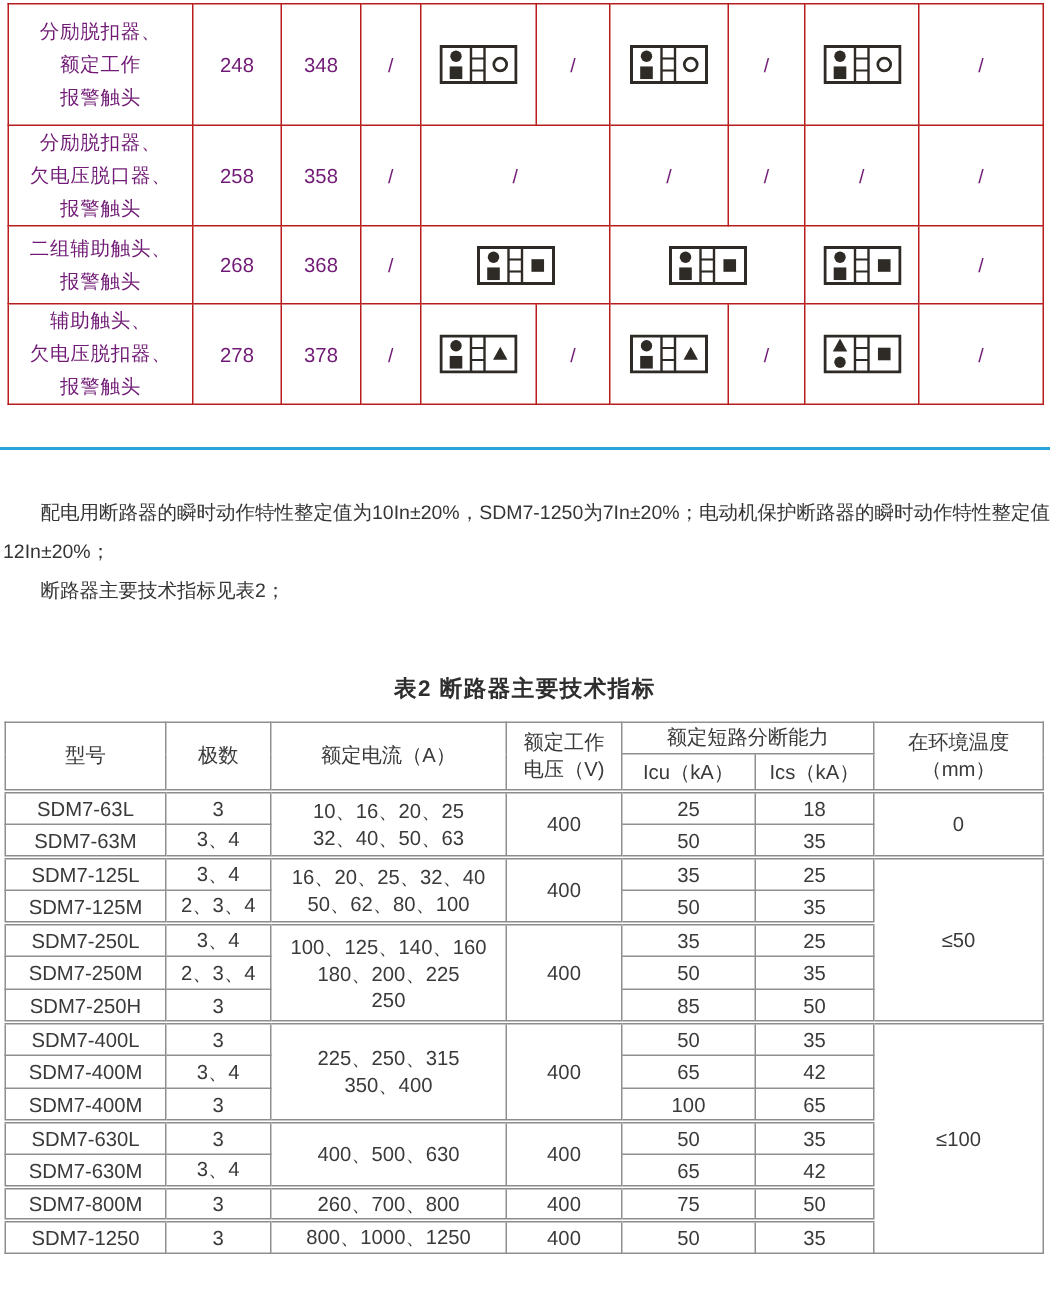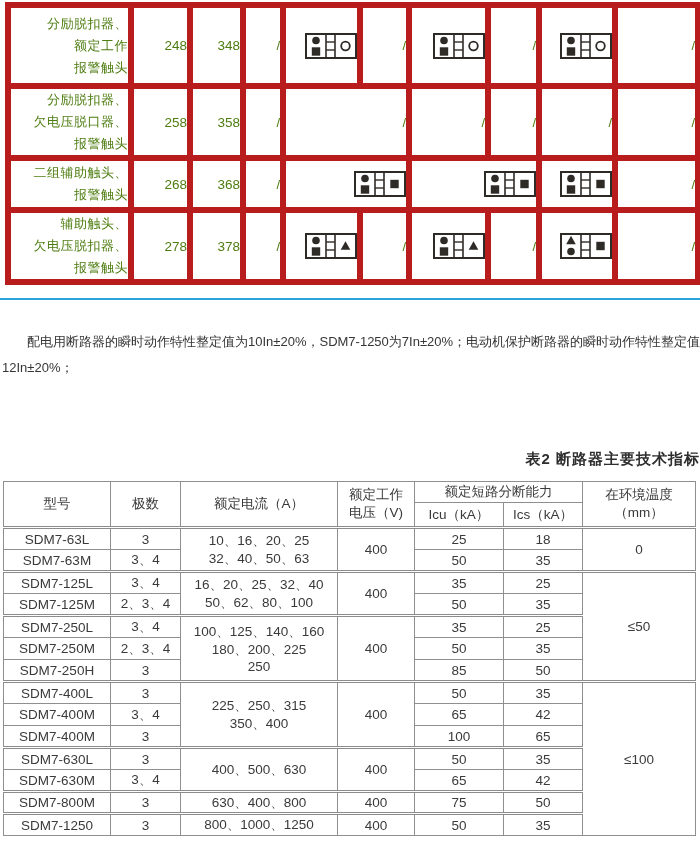--- a/index.html
+++ b/index.html
@@ -5,41 +5,41 @@
   html,body{margin:0;padding:0}
   body{
     width:700px;height:864px;position:relative;background:#ffffff;
     font-family:"Liberation Sans","DejaVu Sans",sans-serif;color:#3c3c3c;overflow:hidden;
   }
   table{border-collapse:collapse;table-layout:fixed}
   td,th{box-sizing:border-box}
 
   
   #top-table{position:absolute;left:5px;top:2px;width:690px}
-  #top-table td{border:6px solid #b91c1c;text-align:right;vertical-align:middle;padding:0;font-size:13px;color:#4d7c0f}
+  #top-table td{border:1px solid #b91c1c;text-align:center;vertical-align:middle;padding:0;font-size:13px;color:#701a75}
   #top-table tr:nth-child(1){height:81px}
   #top-table tr:nth-child(2){height:66px}
   #top-table tr:nth-child(3){height:52px}
   #top-table tr:nth-child(4){height:58px}
   #top-table .label-cell{line-height:22px;letter-spacing:.5px}
   #top-table .num-cell{font-size:13.5px}
   .slash-cell{font-size:15px;color:#6e6e6e}
   .icon-cell svg{vertical-align:middle}
 
   
   #section-header{position:absolute;left:0;top:293px;width:700px}
   .sec-title{color:#1a9cd8;font-size:17px;font-weight:bold;padding-left:5px;letter-spacing:1px}
   .blue-rule{height:2px;background:#2ba4dc;margin-top:5px}
 
   
   #paras{position:absolute;left:2px;top:329px;width:698px;font-size:13px;line-height:26px;white-space:nowrap;color:#353535}
   #paras .indent{padding-left:25px}
 
   
-  #t2-title{position:absolute;left:0;top:450px;width:700px;text-align:right;font-size:15px;font-weight:bold;letter-spacing:1px;color:#2e2e2e}
+  #t2-title{position:absolute;left:0;top:450px;width:700px;text-align:center;font-size:15px;font-weight:bold;letter-spacing:1px;color:#2e2e2e}
   #table2{position:absolute;left:3px;top:481px;width:692px}
   #table2 th,#table2 td{border:1px solid #8f8f8f;text-align:center;vertical-align:middle;font-size:13.5px;font-weight:normal;padding:0 2px;color:#3a3a3a}
   #table2 thead tr.h1{height:21px}
   #table2 thead tr.h2{height:25px}
   #table2 thead th{border-bottom:3px double #8c8c8c}
   #table2 thead th.breaking{border-bottom:1px solid #8f8f8f}
   #table2 tbody tr{height:22px}
   #table2 tbody tr.gs>td{border-top:3px double #8c8c8c}
   #table2 .voltage-hdr div{line-height:18px}
 </style>
@@ -204,20 +204,21 @@
     </tbody>
 </table>
 
 <div id="section-header">
   <div class="blue-rule"></div>
 </div>
 
 <div id="paras">
     <div class="indent">配电用断路器的瞬时动作特性整定值为10In±20%，SDM7-1250为7In±20%；电动机保护断路器的瞬时动作特性整定值为</div>
     <div>12In±20%；</div>
+    <div class="indent">断路器主要技术指标见表2；</div>
   </div>
 
 <div id="t2-title">表2 断路器主要技术指标</div>
 
 <table id="table2">
   <colgroup>
     <col style="width:107px">
       <col style="width:70px">
       <col style="width:157px">
       <col style="width:77px">
@@ -340,21 +341,21 @@
       <tr>
         <td>SDM7-630M</td>
         <td>3、4</td>
         <td>65</td>
         <td>42</td>
       </tr>
       <tr class="gs">
         <td>SDM7-800M</td>
         <td>3</td>
         <td rowspan="1">
-          <div>630、400、800</div>
+          <div>260、700、800</div>
         </td>
         <td rowspan="1">400</td>
         <td>75</td>
         <td>50</td>
       </tr>
       <tr class="gs">
         <td>SDM7-1250</td>
         <td>3</td>
         <td rowspan="1">
           <div>800、1000、1250</div>

